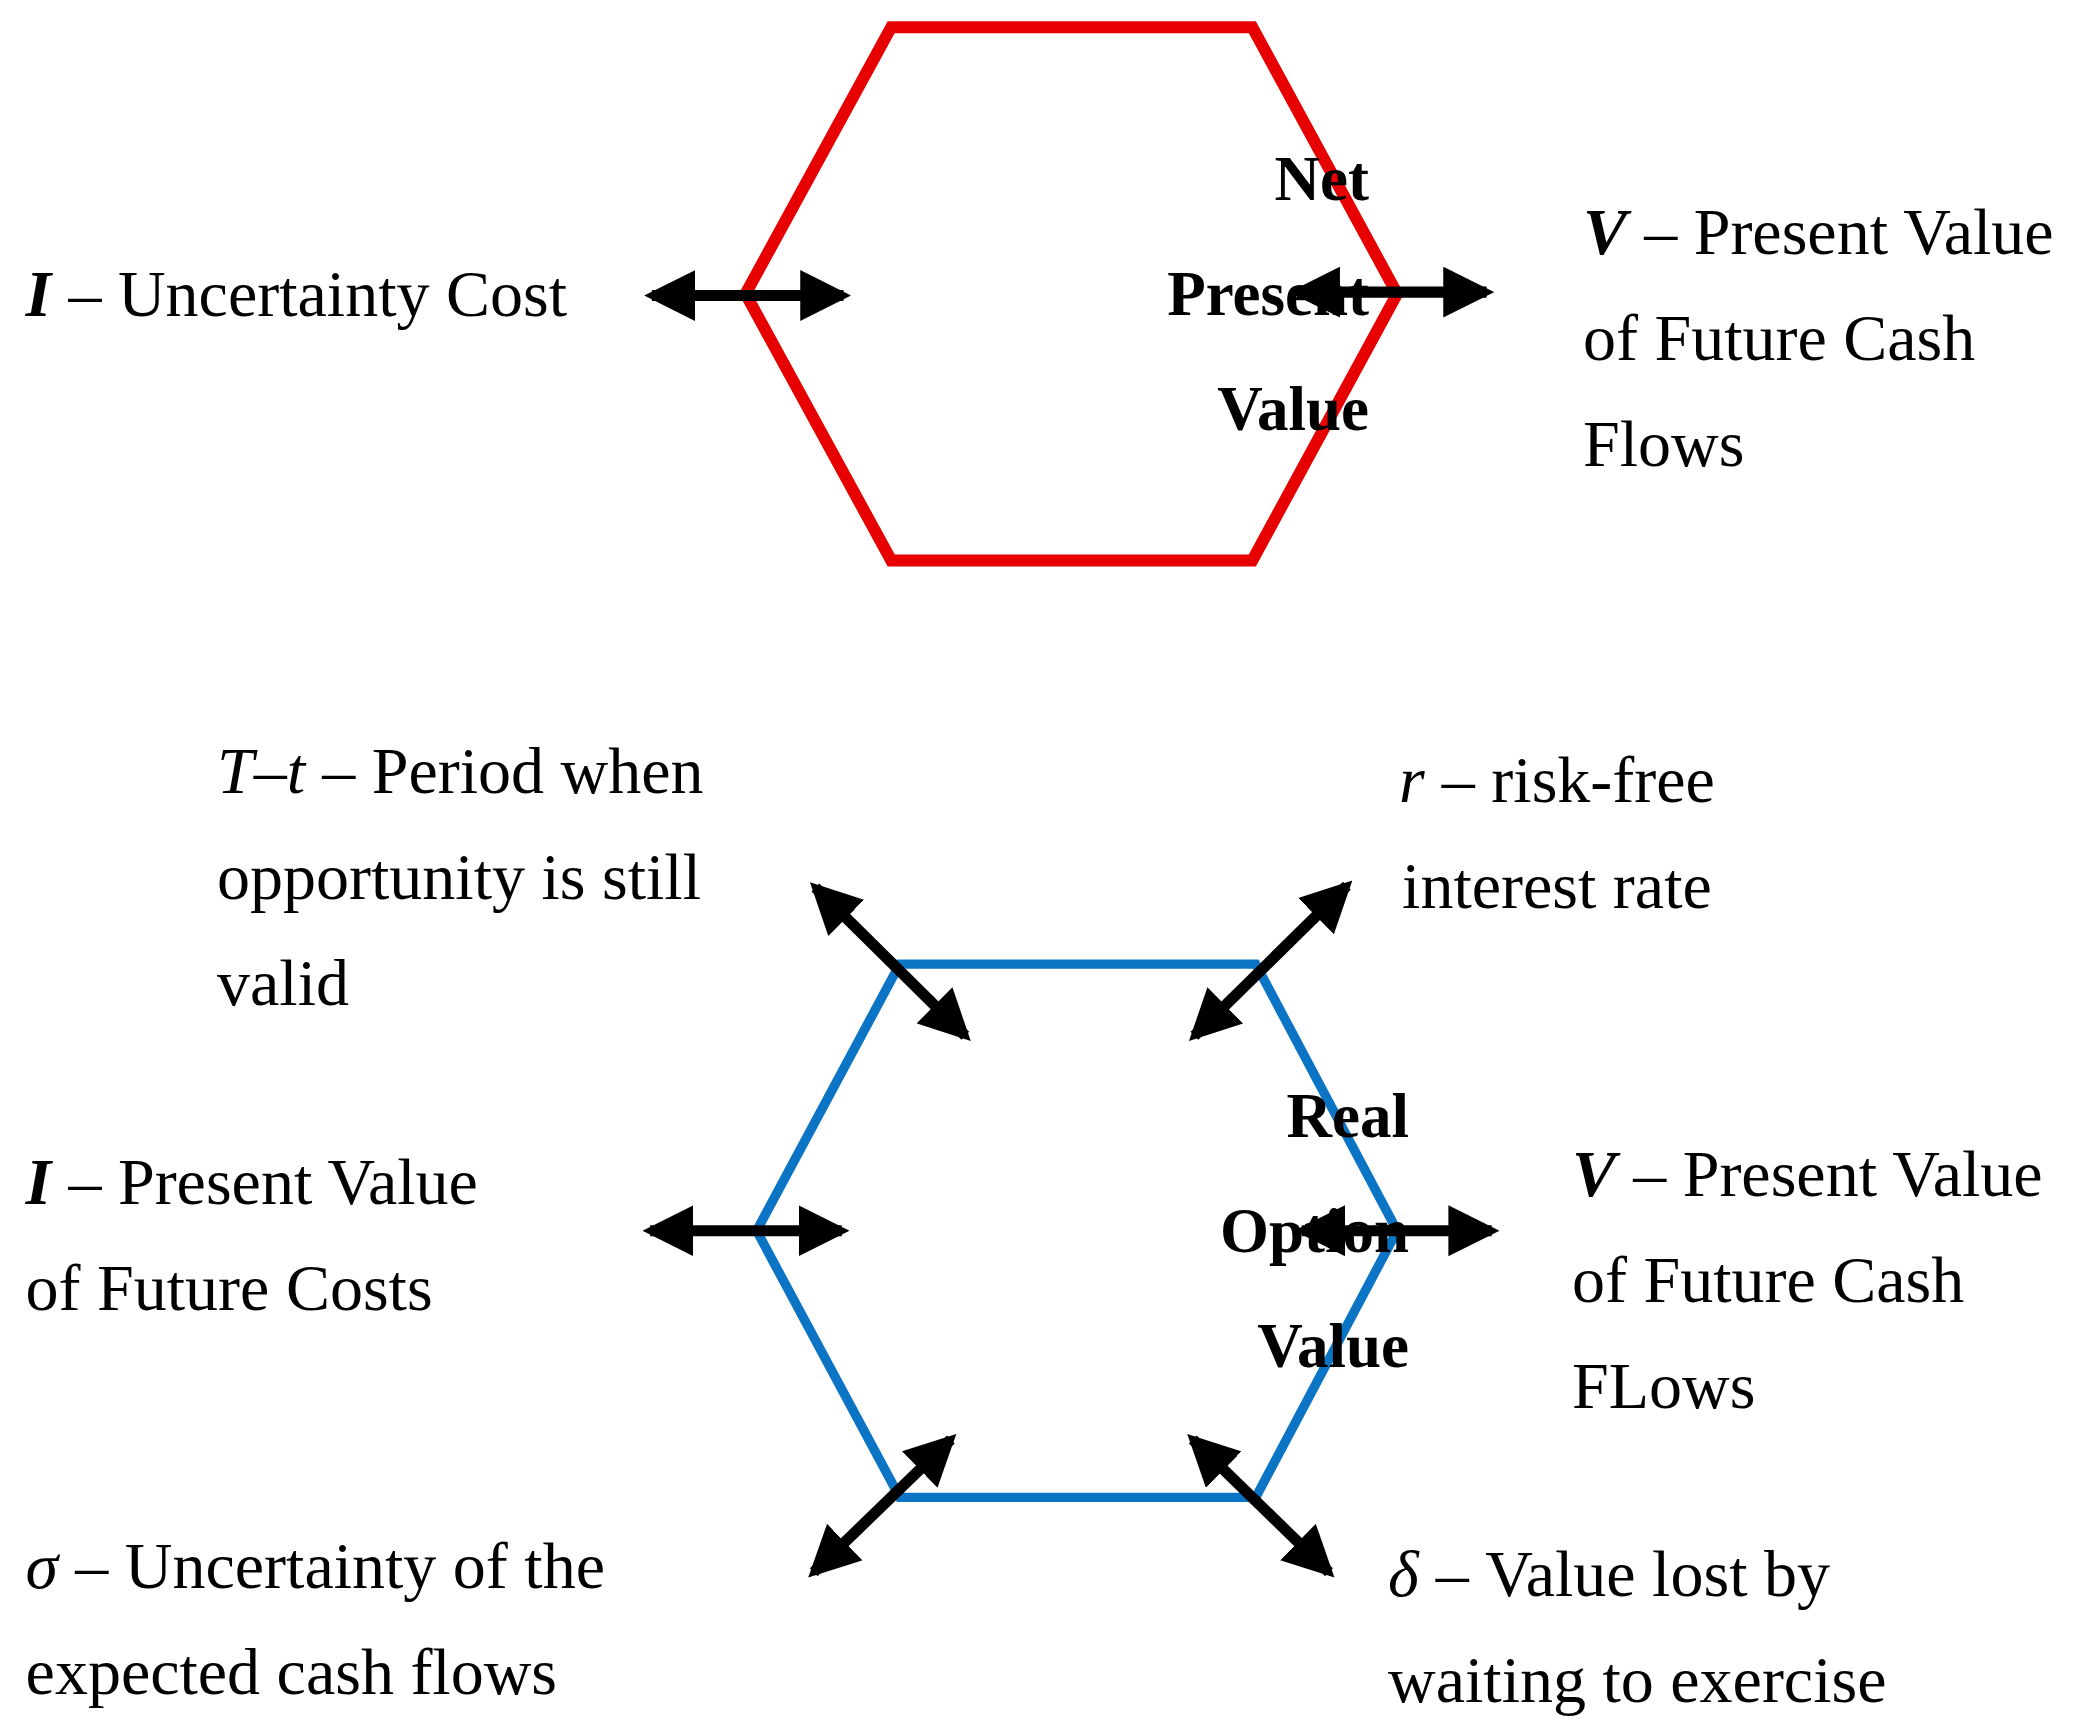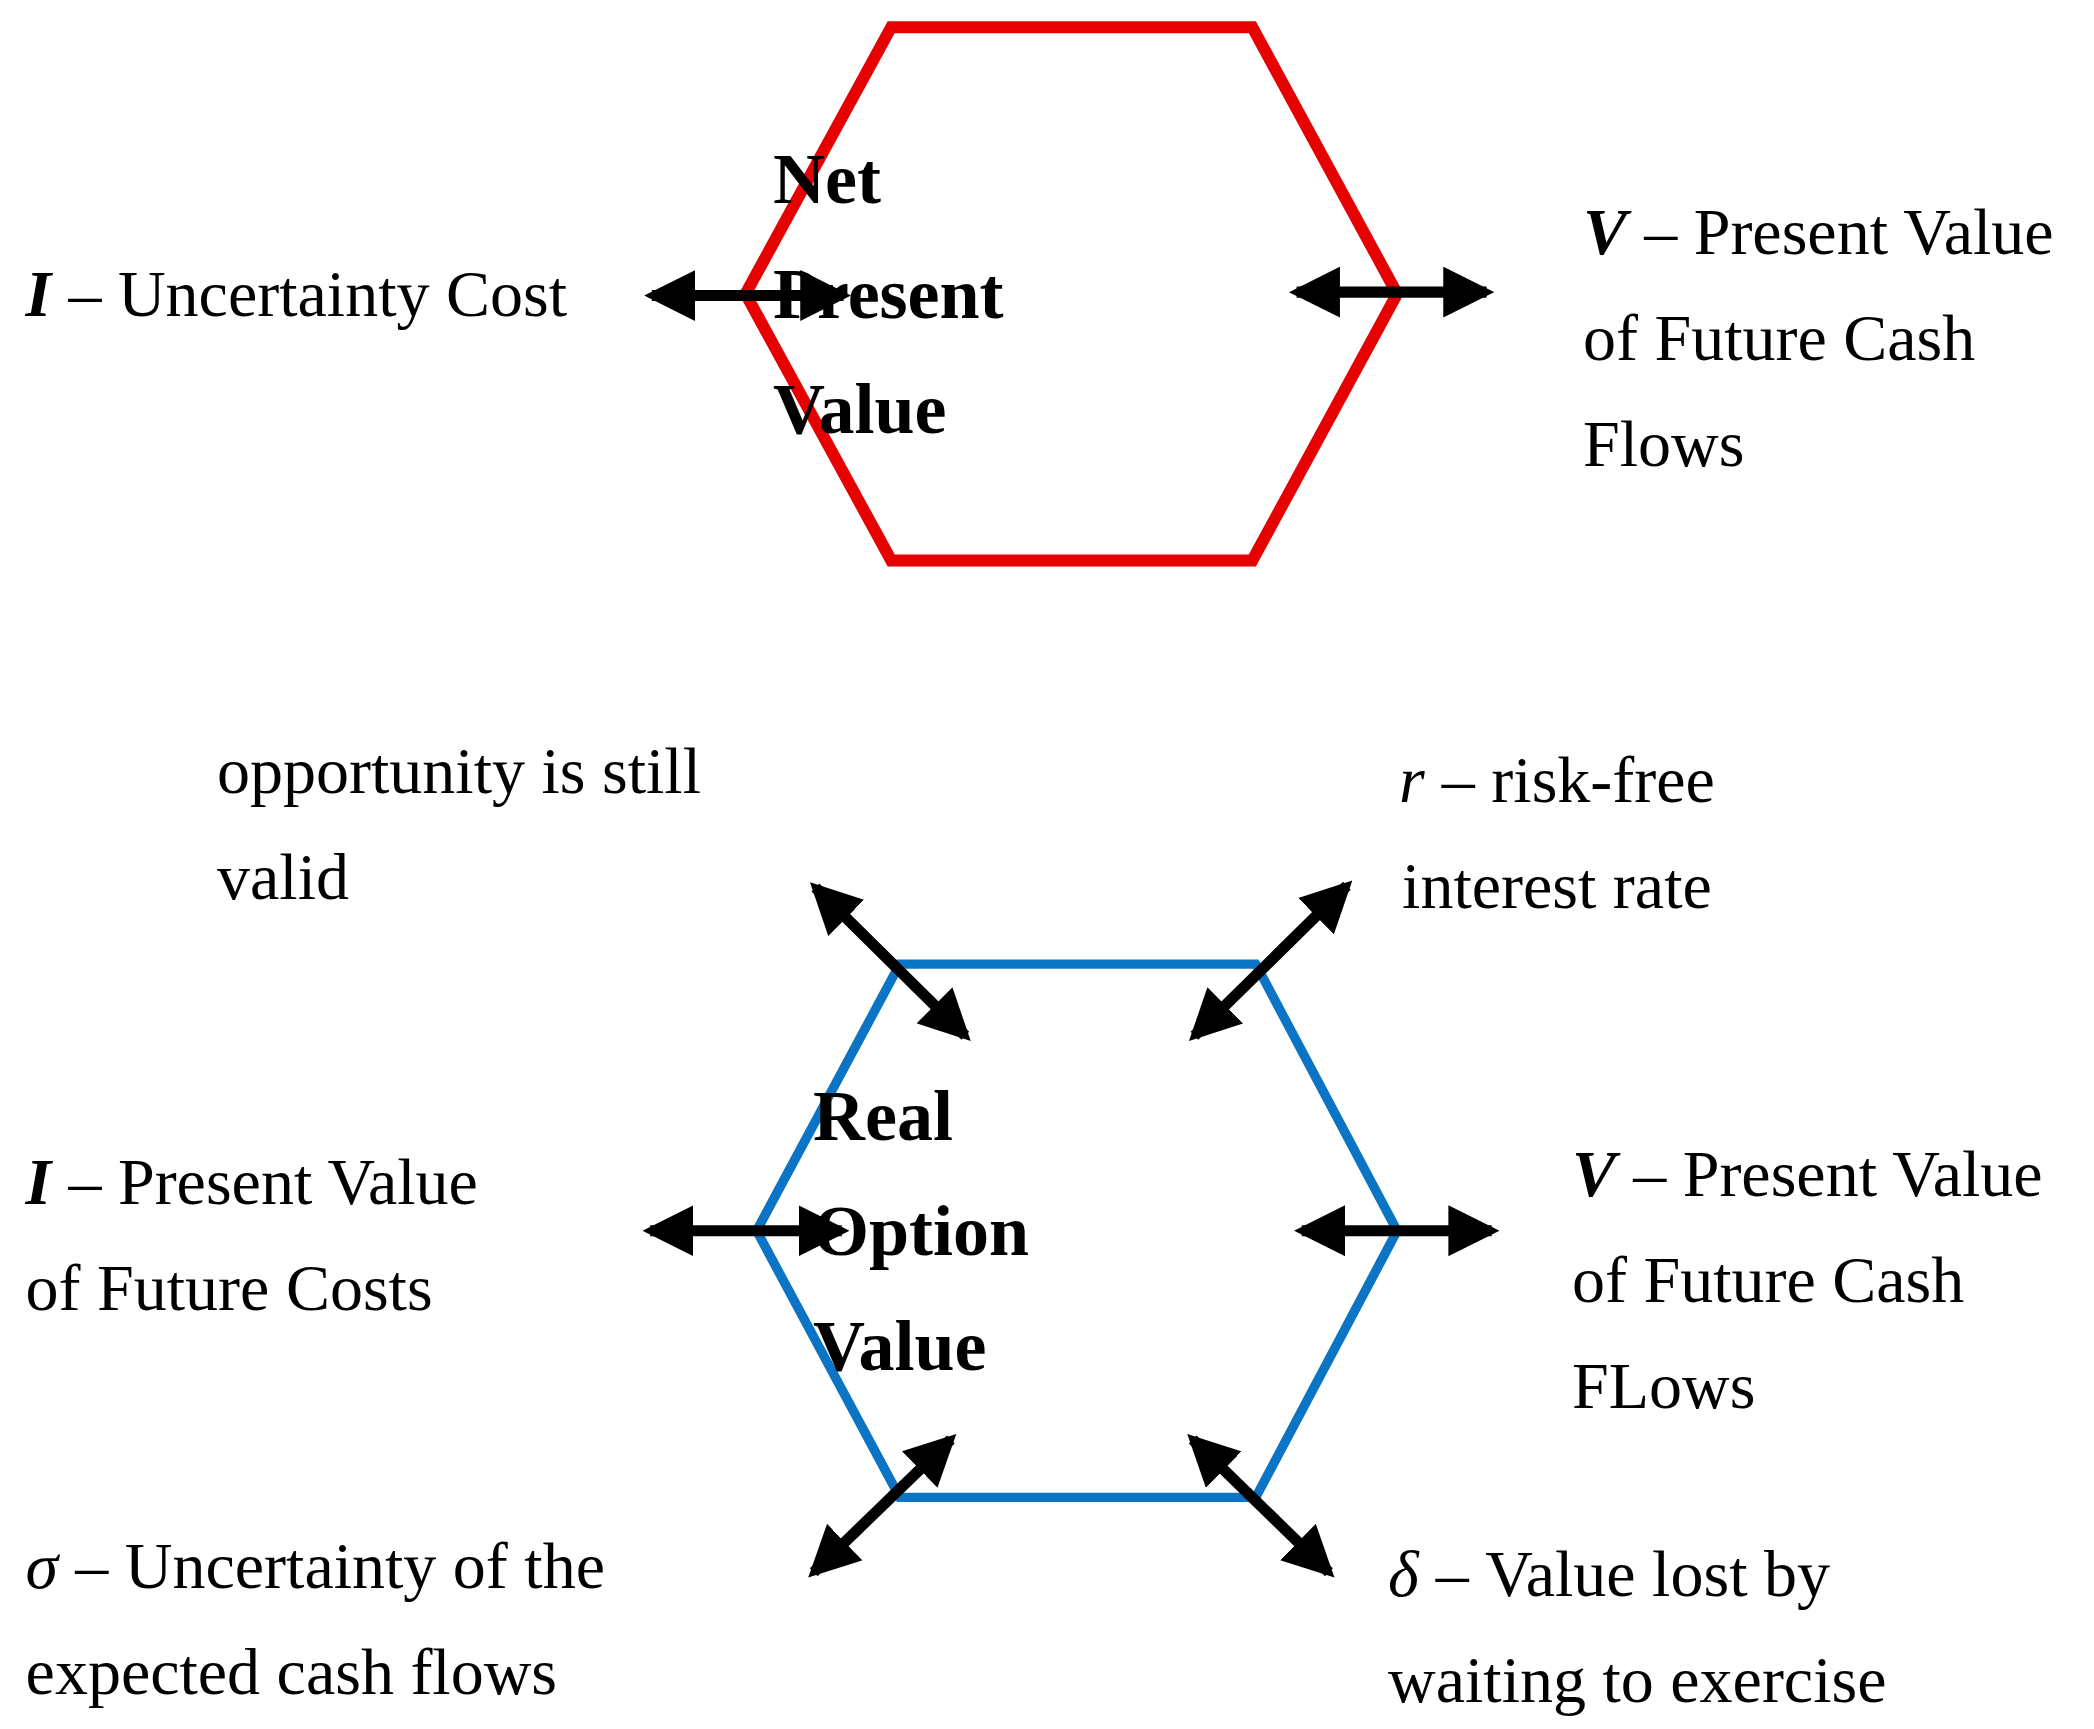--- a/index.html
+++ b/index.html
@@ -10,23 +10,23 @@
     background: #ffffff;
     overflow: hidden;
     font-family: "Liberation Serif", "DejaVu Serif", serif;
     color: #000000;
   }
   .diagram-svg { position: absolute; left: 0; top: 0; }
 
   .hex-title {
     position: absolute;
     width: 596px;
-    text-align: left;
+    text-align: right;
     font-weight: 700;
-    font-size: 72px;
+    font-size: 63px;
   }
   .hex-title .tline {
     height: 115px;
     line-height: 115px;
   }
 
   .label {
     position: absolute;
     font-size: 66px;
     white-space: nowrap;
@@ -88,20 +88,23 @@
 
   <div class="label" style="left:1583px; top:179px;">
     <div class="line">
       <span class="sym bold">V</span><span>– Present Value</span>
     </div>
     <div class="line">of Future Cash</div>
     <div class="line">Flows</div>
   </div>
 
   <div class="label" style="left:217px; top:718px;">
+    <div class="line">
+      <span class="sym">T–t</span><span>– Period when</span>
+    </div>
     <div class="line">opportunity is still</div>
     <div class="line">valid</div>
   </div>
 
   <div class="label" style="left:1399px; top:727px;text-align:center;">
     <div class="line">
       <span class="sym">r</span><span>– risk-free</span>
     </div>
     <div class="line">interest rate</div>
   </div>

